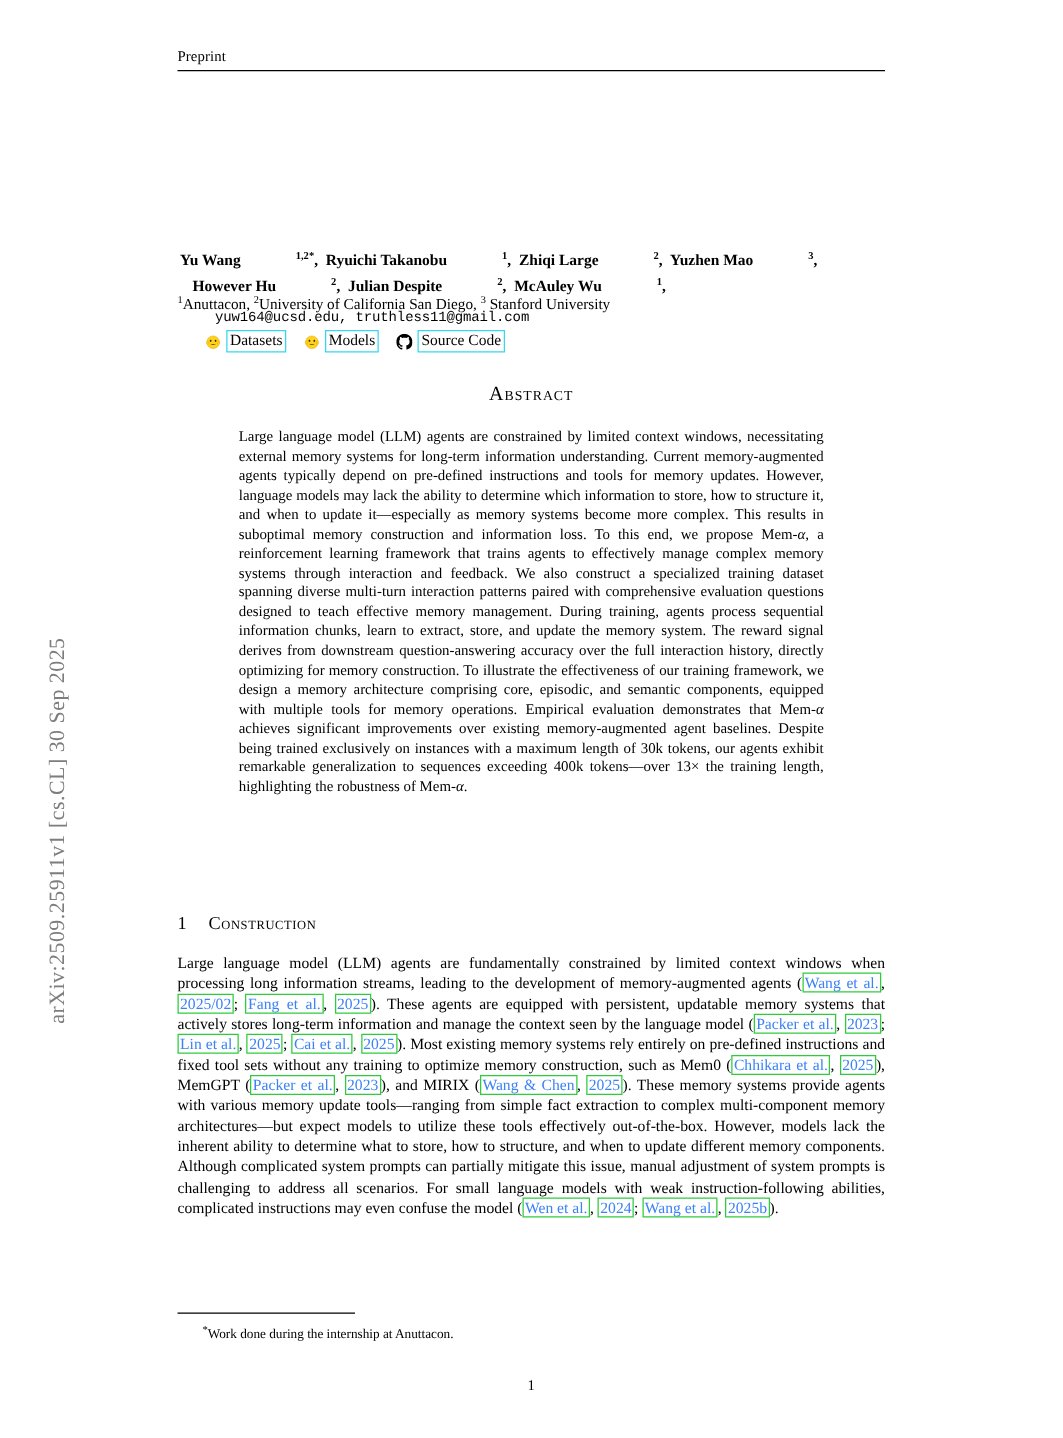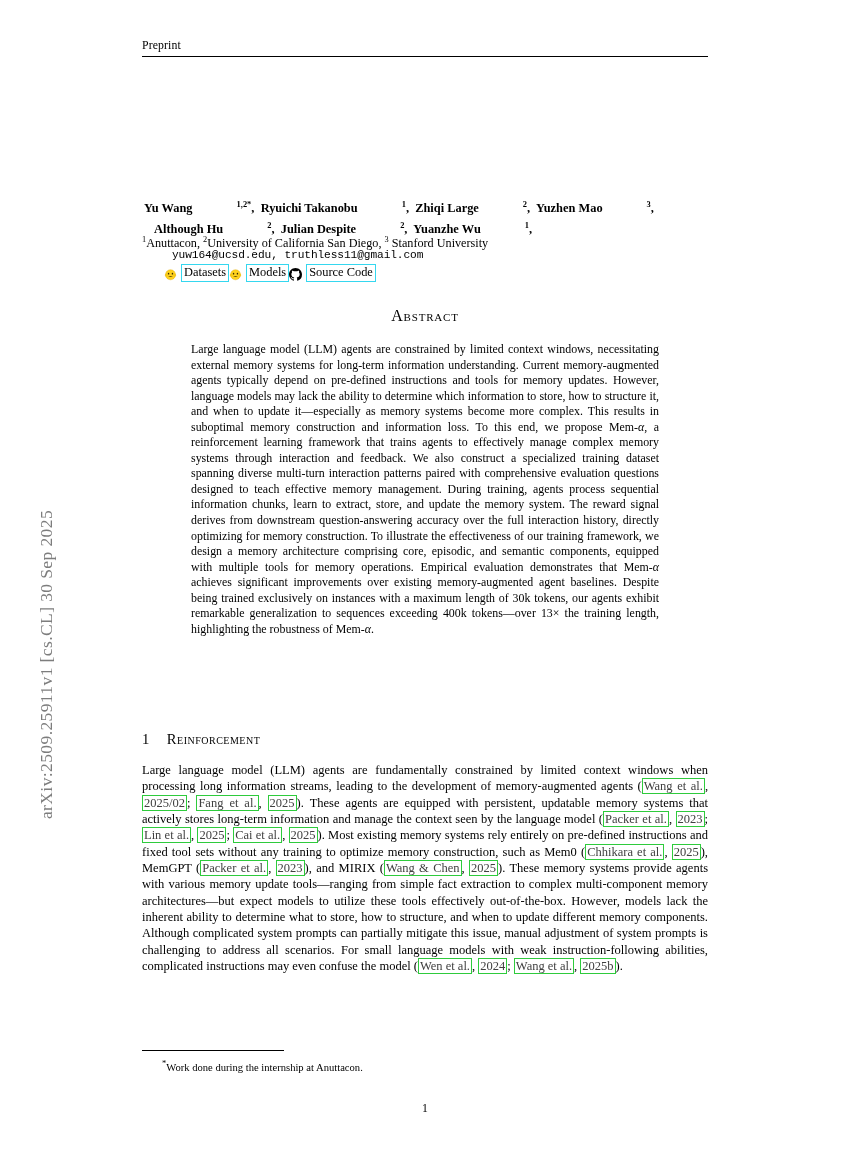--- a/index.html
+++ b/index.html
@@ -109,20 +109,21 @@
     letter-spacing: -0.1px;
   }
 
   
   .badges {
     position: absolute;
     top: 264px;
     left: 22px;
     display: flex;
     align-items: flex-start;
+    gap: 14px;
   }
   .badge {
     display: flex;
     align-items: center;
     gap: 4px;
     text-decoration: none;
     color: #000;
   }
   .badge-box {
     border: 1.2px solid #35d7ef;
@@ -182,21 +183,21 @@
     text-align: justify;
     text-align-last: left;
   }
   .body p { margin: 0 0 10.5px 0; }
 
   .cit {
     border: 1.1px solid #2ecb3c;
     padding: 0 1px;
     margin: 0 0px;
     text-decoration: none;
-    color: #404040;
+    color: #3b82f6;
     line-height: 1;
   }
 
   
   .fnrule {
     position: absolute;
     top: 1050px;
     left: 0;
     width: 142px;
     height: 0.8px;
@@ -232,23 +233,23 @@
 
 
   <div class="authors">
     <div class="l1">
       <span>Yu Wang</span><sup>1,2*</sup>,&nbsp;
       <span>Ryuichi Takanobu</span><sup>1</sup>,&nbsp;
       <span>Zhiqi Large</span><sup>2</sup>,&nbsp;
       <span>Yuzhen Mao</span><sup>3</sup>,
     </div>
     <div class="l2">
-      <span>Although Hu</span><sup>2</sup>,&nbsp;
+      <span>However Hu</span><sup>2</sup>,&nbsp;
       <span>Julian Despite</span><sup>2</sup>,&nbsp;
-      <span>Yuanzhe Wu</span><sup>1</sup>,
+      <span>McAuley Wu</span><sup>1</sup>,
     </div>
   </div>
 
   <div class="affil"><sup>1</sup><span>Anuttacon, </span><sup>2</sup><span>University of California San Diego, </span><sup>3</sup><span> Stanford University</span></div>
 
   <div class="emails">yuw164@ucsd.edu, truthless11@gmail.com</div>
 
   <div class="badges">
 
     <span class="badge">
@@ -285,21 +286,21 @@
           <path fill="#000000" d="M8 0C3.58 0 0 3.58 0 8c0 3.54 2.29 6.53 5.47 7.59.4.07.55-.17.55-.38 0-.19-.01-.82-.01-1.49-2.01.37-2.53-.49-2.69-.94-.09-.23-.48-.94-.82-1.13-.28-.15-.68-.52-.01-.53.63-.01 1.08.58 1.23.82.72 1.21 1.87.87 2.33.66.07-.52.28-.87.51-1.07-1.78-.2-3.64-.89-3.64-3.95 0-.87.31-1.59.82-2.15-.08-.2-.36-1.02.08-2.12 0 0 .67-.21 2.2.82.64-.18 1.32-.27 2-.27.68 0 1.36.09 2 .27 1.53-1.04 2.2-.82 2.2-.82.44 1.1.16 1.92.08 2.12.51.56.82 1.27.82 2.15 0 3.07-1.87 3.75-3.65 3.95.29.25.54.73.54 1.48 0 1.07-.01 1.93-.01 2.2 0 .21.15.46.55.38A8.01 8.01 0 0 0 16 8c0-4.42-3.58-8-8-8z"></path>
         </svg>
       </span>
       <span class="badge-box">Source Code</span>
     </span>
   </div>
 
   <div class="abs-head">Abstract</div>
   <div class="abstract"><span>Large language model (LLM) agents are constrained by limited context windows, necessitating external memory systems for long-term information understanding. Current memory-augmented agents typically depend on pre-defined instructions and tools for memory updates. However, language models may lack the ability to determine which information to store, how to structure it, and when to update it—especially as memory systems become more complex. This results in suboptimal memory construction and information loss. To this end, we propose Mem-</span><span class="alpha">α</span><span>, a reinforcement learning framework that trains agents to effectively manage complex memory systems through interaction and feedback. We also construct a specialized training dataset spanning diverse multi-turn interaction patterns paired with comprehensive evaluation questions designed to teach effective memory management. During training, agents process sequential information chunks, learn to extract, store, and update the memory system. The reward signal derives from downstream question-answering accuracy over the full interaction history, directly optimizing for memory construction. To illustrate the effectiveness of our training framework, we design a memory architecture comprising core, episodic, and semantic components, equipped with multiple tools for memory operations. Empirical evaluation demonstrates that Mem-</span><span class="alpha">α</span><span> achieves significant improvements over existing memory-augmented agent baselines. Despite being trained exclusively on instances with a maximum length of 30k tokens, our agents exhibit remarkable generalization to sequences exceeding 400k tokens—over 13× the training length, highlighting the robustness of Mem-</span><span class="alpha">α</span><span>.</span></div>
 
-  <div class="sec"><span class="num">1</span><span>Reinforcement</span></div>
+  <div class="sec"><span class="num">1</span><span>Construction</span></div>
 
   <div class="body">
     <p><span>Large language model (LLM) agents are fundamentally constrained by limited context windows when processing long information streams, leading to the development of memory-augmented agents (</span><a class="cit">Wang et al.</a>, <a class="cit">2025/02</a>; <a class="cit">Fang et al.</a>, <a class="cit">2025</a><span>). These agents are equipped with persistent, updatable memory systems that actively stores long-term information and manage the context seen by the language model (</span><a class="cit">Packer et al.</a>, <a class="cit">2023</a>; <a class="cit">Lin et al.</a>, <a class="cit">2025</a>; <a class="cit">Cai et al.</a>, <a class="cit">2025</a><span>). Most existing memory systems rely entirely on pre-defined instructions and fixed tool sets without any training to optimize memory construction, such as Mem0 (</span><a class="cit">Chhikara et al.</a>, <a class="cit">2025</a><span>), MemGPT (</span><a class="cit">Packer et al.</a>, <a class="cit">2023</a><span>), and MIRIX (</span><a class="cit">Wang &amp; Chen</a>, <a class="cit">2025</a><span>). These memory systems provide agents with various memory update tools—ranging from simple fact extraction to complex multi-component memory architectures—but expect models to utilize these tools effectively out-of-the-box. However, models lack the inherent ability to determine what to store, how to structure, and when to update different memory components. Although complicated system prompts can partially mitigate this issue, manual adjustment of system prompts is challenging to address all scenarios. For small language models with weak instruction-following abilities, complicated instructions may even confuse the model (</span><a class="cit">Wen et al.</a>, <a class="cit">2024</a>; <a class="cit">Wang et al.</a>, <a class="cit">2025b</a><span>).</span></p>
   </div>
 
   <div class="fnrule"></div>
   <div class="footnote"><sup>*</sup><span>Work done during the internship at Anuttacon.</span></div>
 
   <div class="pageno">1</div>
 

